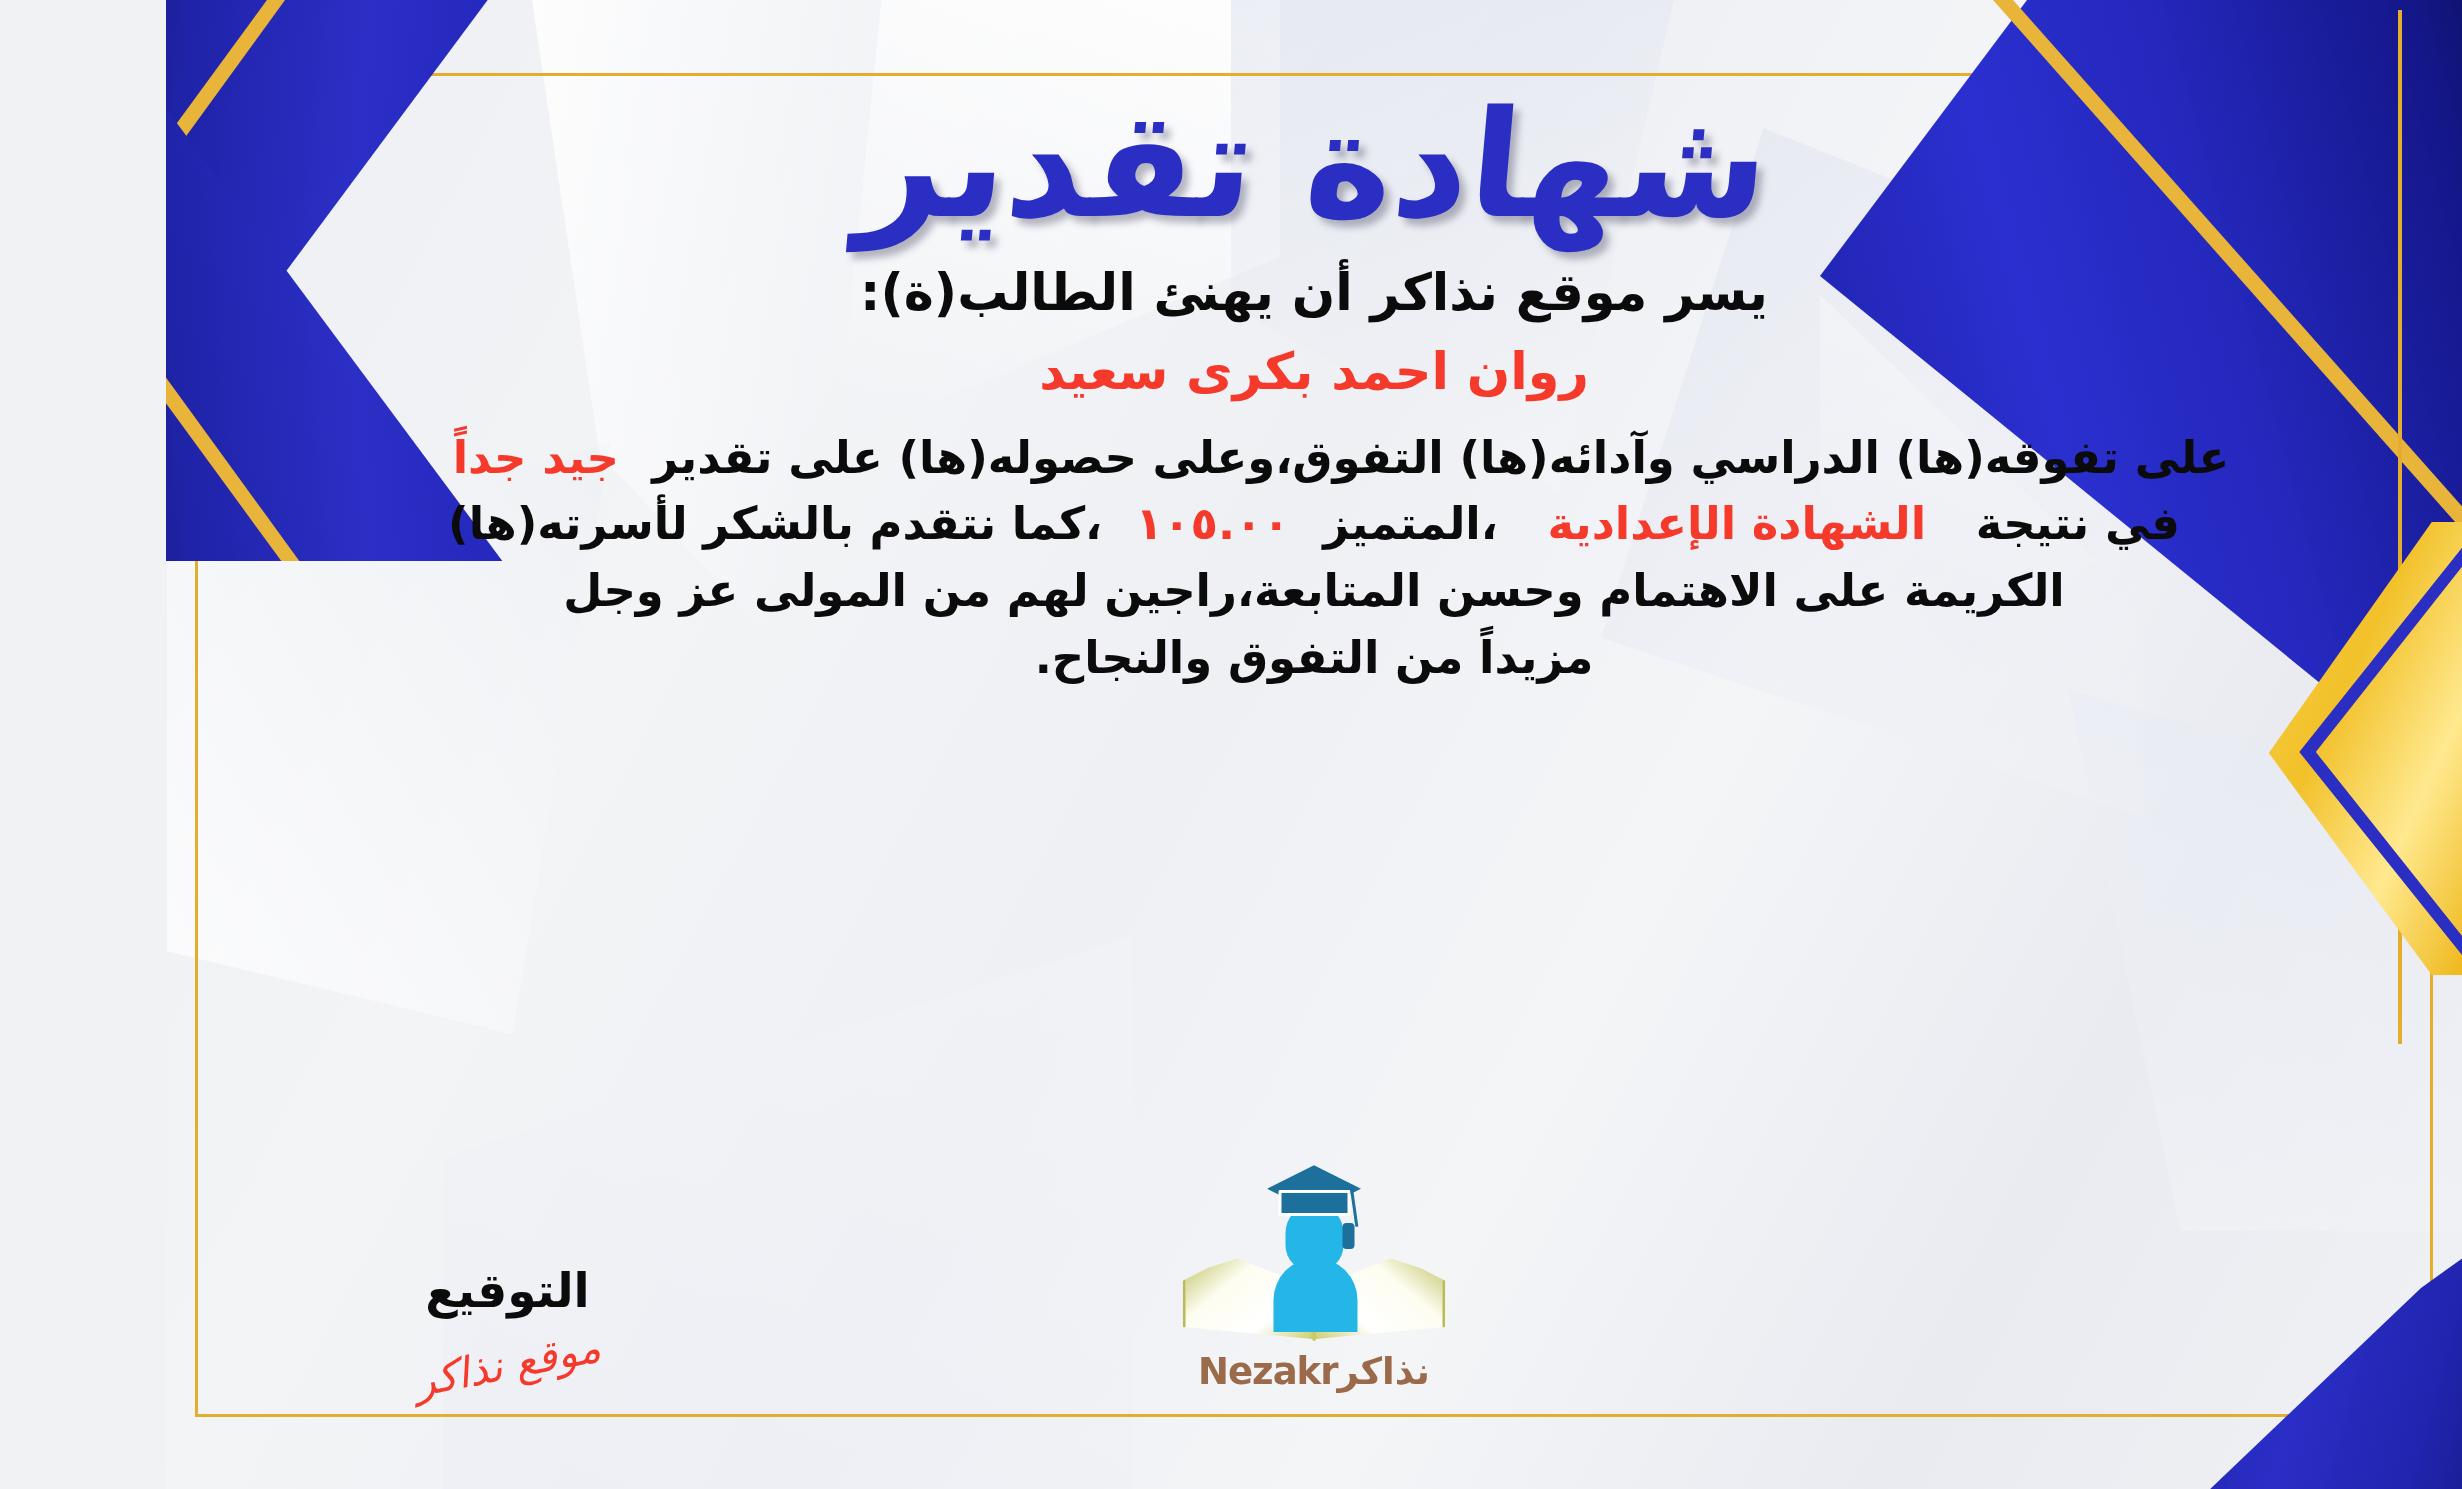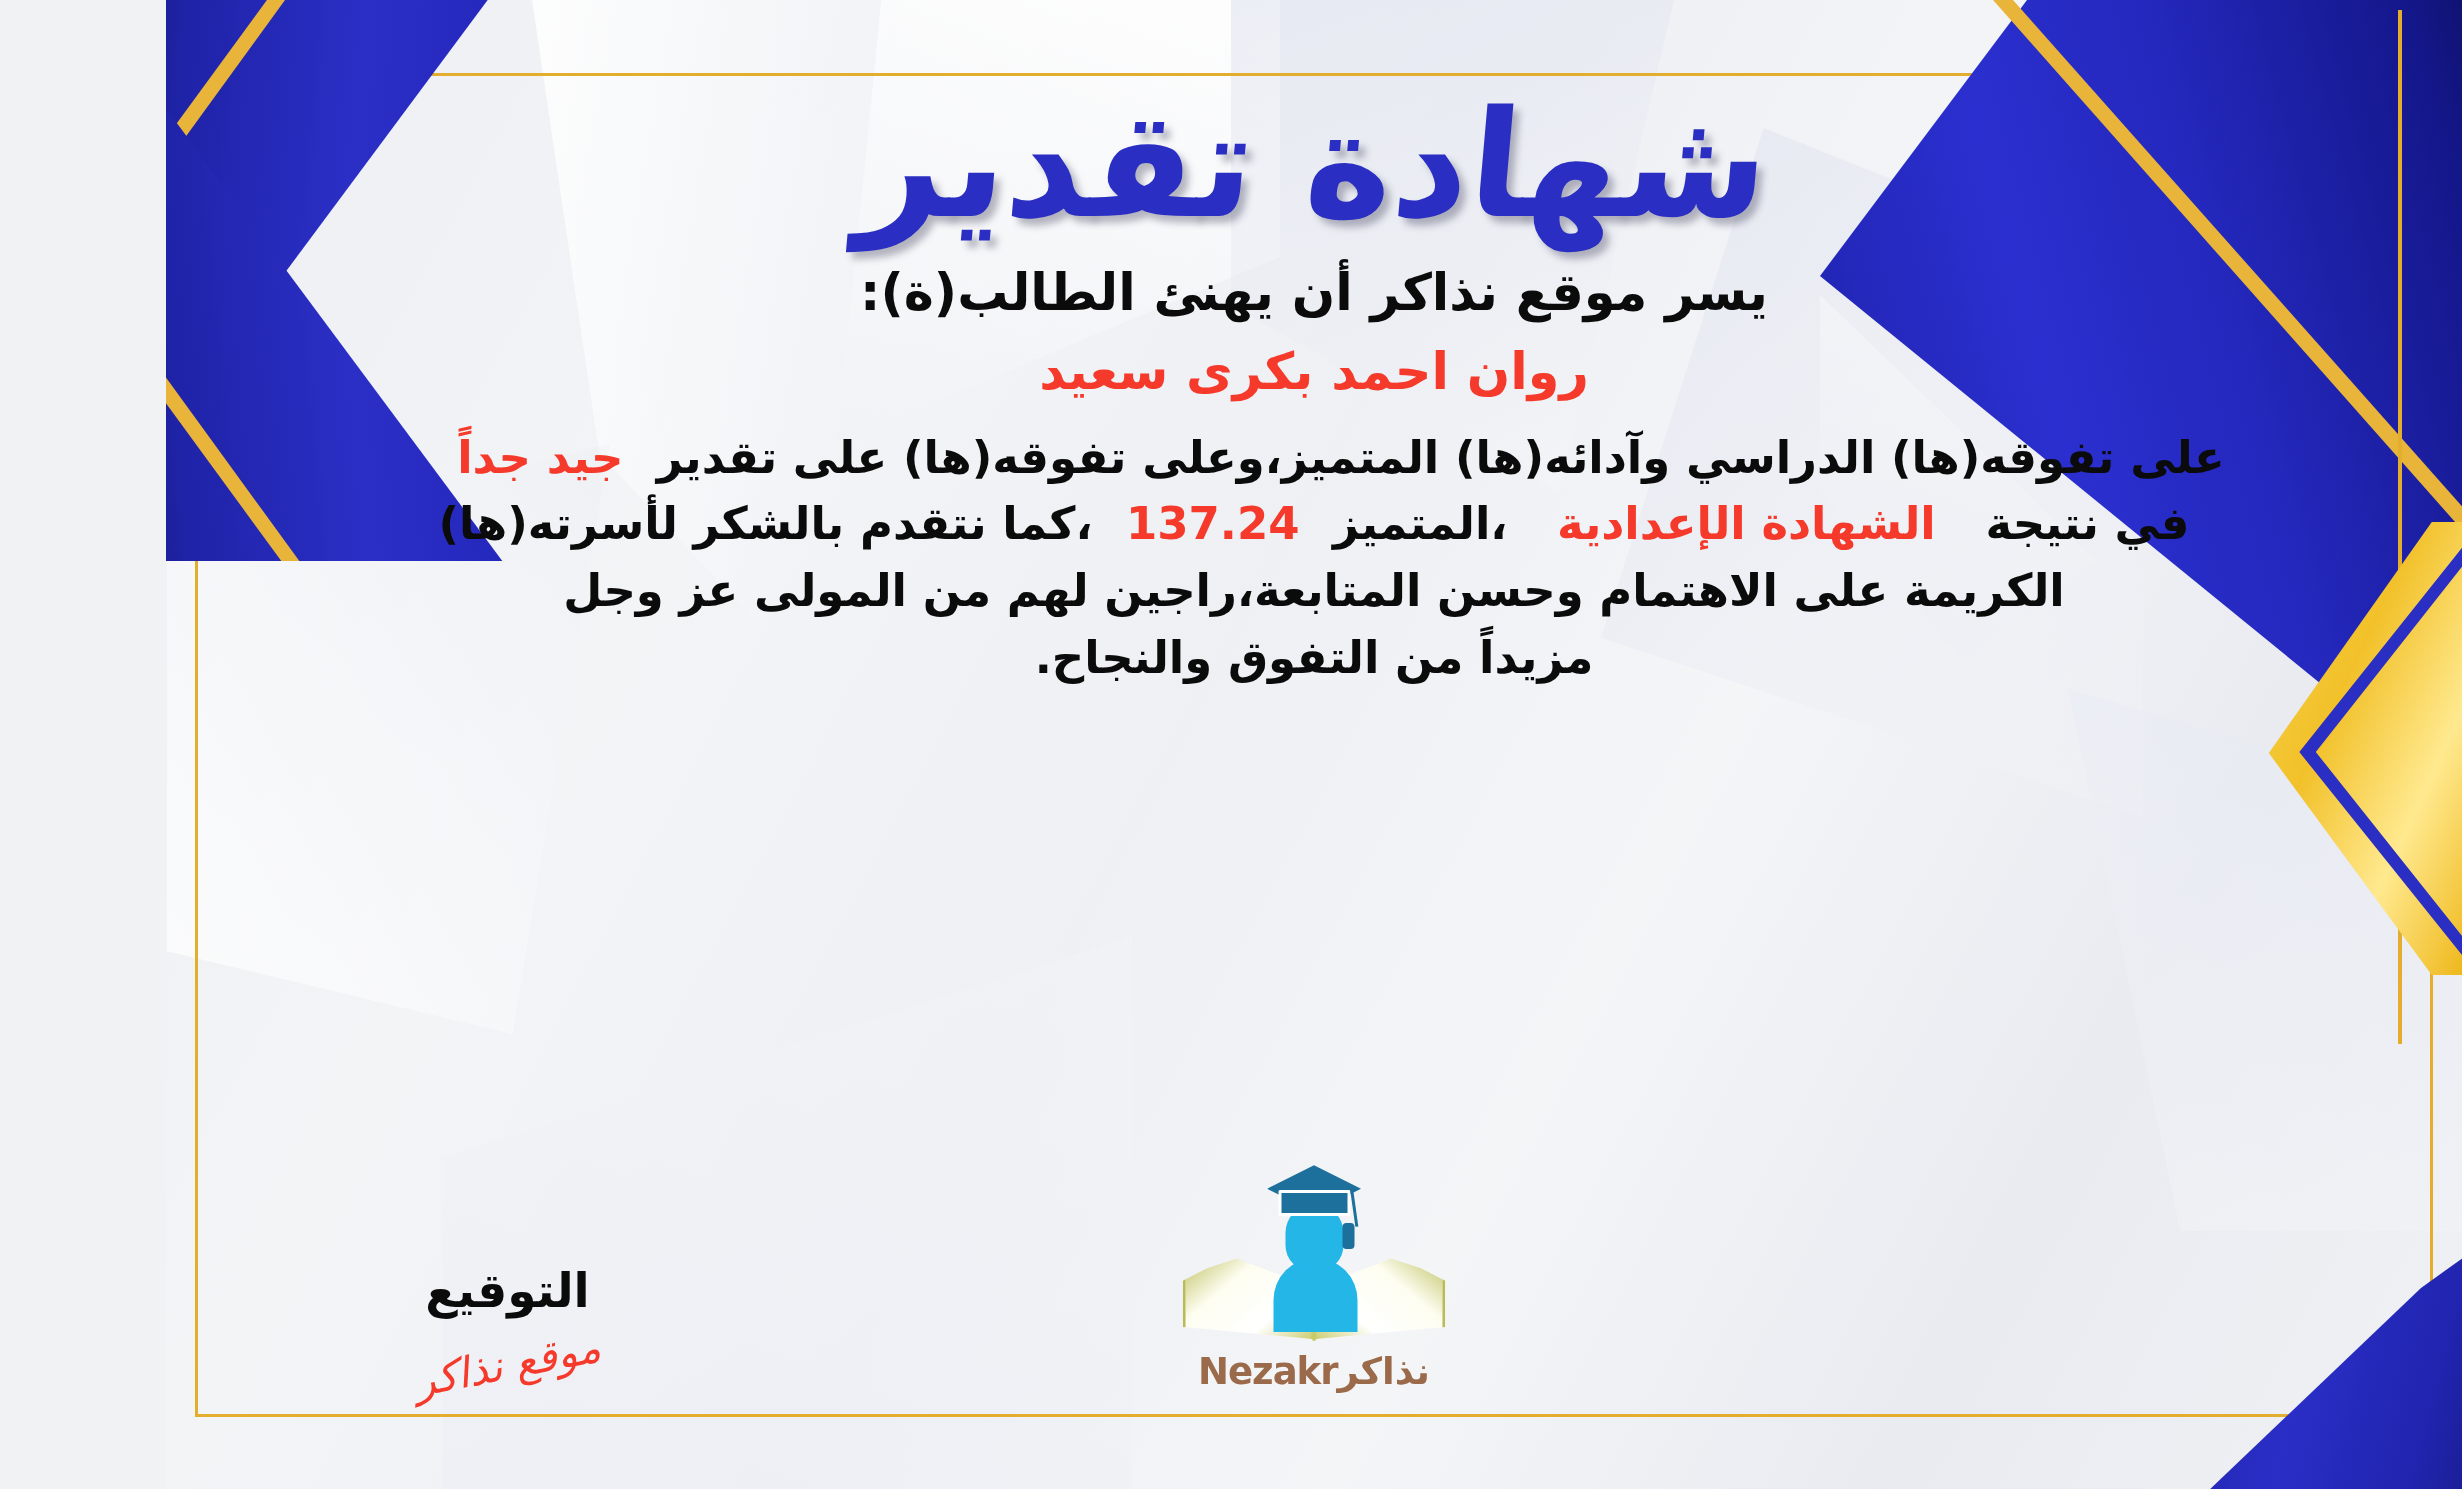--- a/index.html
+++ b/index.html
@@ -316,28 +316,28 @@
   <div id="content">
 
     <div id="title">شهادة تقدير</div>
 
     <div id="congrats">يسر موقع نذاكر أن يهنئ الطالب(ة):</div>
 
     <div id="student">روان احمد بكرى سعيد</div>
 
     <div id="body">
       <div class="bline l1">
-        <span>على تفوقه(ها) الدراسي وآدائه(ها) المتميز،وعلى تفوقه(ها) على تقدير</span>
+        <span>على تفوقه(ها) الدراسي وآدائه(ها) التفوق،وعلى حصوله(ها) على تقدير</span>
         <span class="sp-s"></span><span class="hl">جيد جداً</span>
       </div>
       <div class="bline l2">
         <span>في نتيجة</span>
         <span class="sp"></span><span class="hl">الشهادة الإعدادية</span><span class="sp"></span>
         <span>،المتميز</span>
-        <span class="sp-s"></span><span class="hl">137.24</span><span class="sp-s"></span>
+        <span class="sp-s"></span><span class="hl">١٠٥.٠٠</span><span class="sp-s"></span>
         <span>،كما نتقدم بالشكر لأسرته(ها)</span>
       </div>
       <div class="bline l3">الكريمة على الاهتمام وحسن المتابعة،راجين لهم من المولى عز وجل</div>
       <div class="bline l4">مزيداً من التفوق والنجاح.</div>
     </div>
 
     <div id="footer">
 
       <div id="sign-block">
         <div id="sign-label">التوقيع</div>

